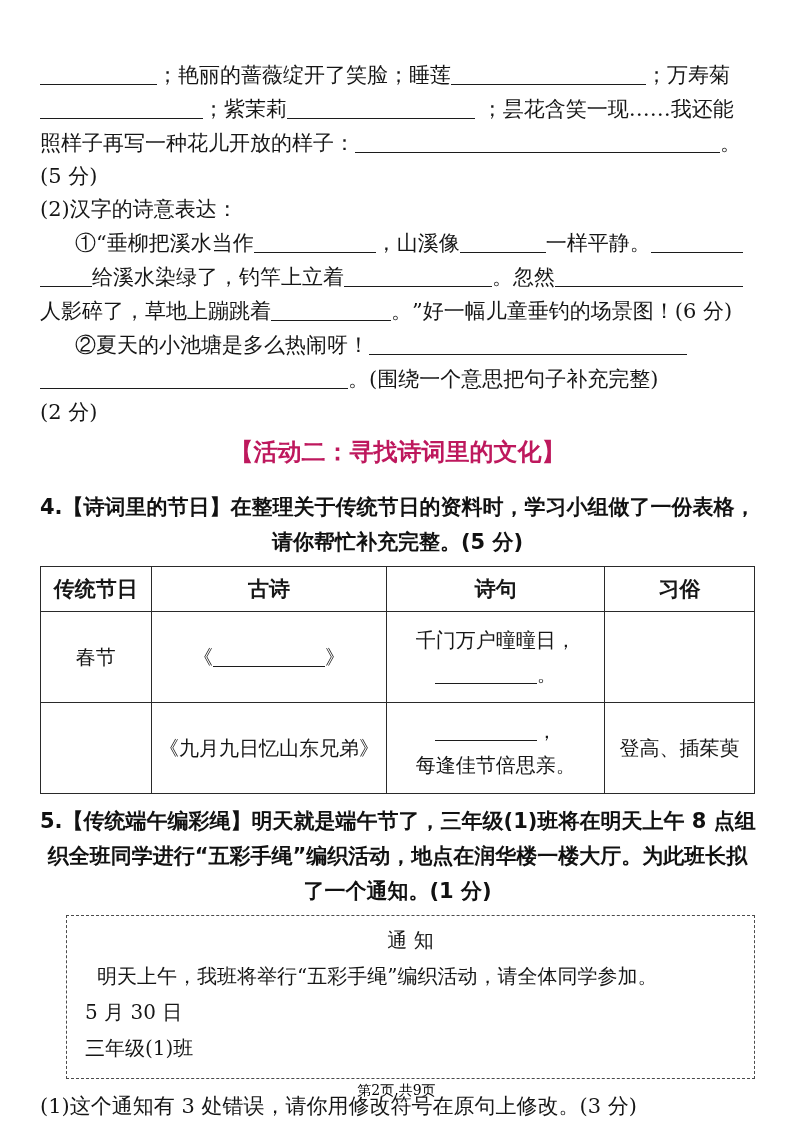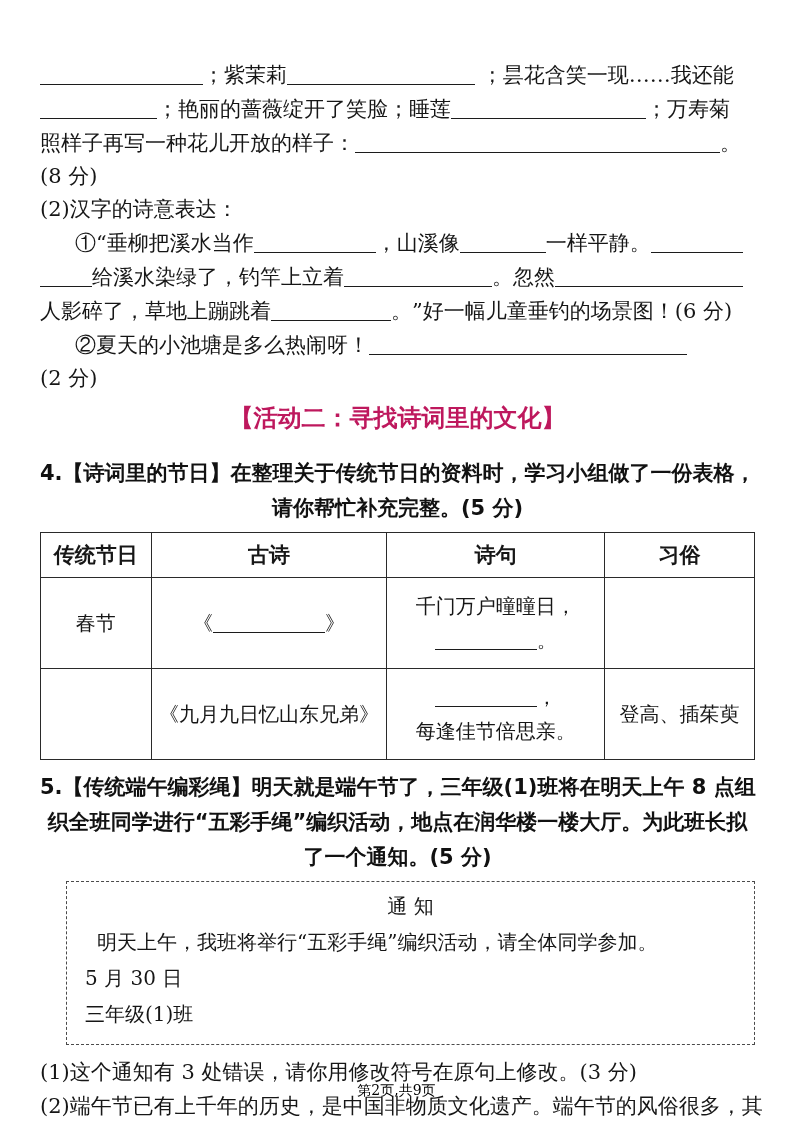--- a/index.html
+++ b/index.html
@@ -62,32 +62,33 @@
     position:absolute;left:0;bottom:22px;width:100%;
     text-align:center;font-size:14px;color:#000000;
   }
 </style>
 </head>
 <body>
 
 <div class="page">
 
   <section>
+    <div class="ln"><span class="blank" style="width: 117px;"></span>；艳丽的蔷薇绽开了笑脸；睡莲<span class="blank" style="width: 195px;"></span>；万寿菊</div>
     <div class="ln"><span class="blank" style="width: 163px;"></span>；紫茉莉<span class="blank" style="width: 188px;"></span> ；昙花含笑一现……我还能</div>
-    <div class="ln"><span class="blank" style="width: 117px;"></span>；艳丽的蔷薇绽开了笑脸；睡莲<span class="blank" style="width: 195px;"></span>；万寿菊</div>
     <div class="ln">照样子再写一种花儿开放的样子：<span class="blank" style="width: 365px;"></span>。</div>
-    <div class="ln score-line">(8 分)</div>
+    <div class="ln score-line">(5 分)</div>
   </section>
 
   <section>
     <div class="ln">(2)汉字的诗意表达：</div>
     <div class="ln indent1">①“垂柳把溪水当作<span class="blank" style="width: 122px;"></span>，山溪像<span class="blank" style="width: 86px;"></span>一样平静。<span class="blank" style="width: 92px;"></span></div>
     <div class="ln"><span class="blank" style="width: 52px;"></span>给溪水染绿了，钓竿上立着<span class="blank" style="width: 148px;"></span>。忽然<span class="blank" style="width: 188px;"></span></div>
     <div class="ln">人影碎了，草地上蹦跳着<span class="blank" style="width: 120px;"></span>。”好一幅儿童垂钓的场景图！(6 分)</div>
     <div class="ln indent1">②夏天的小池塘是多么热闹呀！<span class="blank" style="width: 318px;"></span></div>
+    <div class="ln"><span class="blank" style="width: 308px;"></span>。(围绕一个意思把句子补充完整)</div>
     <div class="ln score-line">(2 分)</div>
   </section>
 
   <h2 class="activity-heading">【活动二：寻找诗词里的文化】</h2>
 
   <section>
     <div class="stem">4.【诗词里的节日】在整理关于传统节日的资料时，学习小组做了一份表格，</div>
     <div class="stem">请你帮忙补充完整。(5 分)</div>
 
     <table class="festival-table">
@@ -124,21 +125,21 @@
           </td>
           <td class="cell-tall">登高、插茱萸</td>
         </tr>
       </tbody>
     </table>
   </section>
 
   <section>
     <div class="stem">5.【传统端午编彩绳】明天就是端午节了，三年级(1)班将在明天上午 8 点组</div>
     <div class="stem">织全班同学进行“五彩手绳”编织活动，地点在润华楼一楼大厅。为此班长拟</div>
-    <div class="stem">了一个通知。(5 分)</div>
+    <div class="stem">了一个通知。(1 分)</div>
 
     <div class="notice-box">
       <div class="notice-title">通  知</div>
       <div class="notice-body">明天上午，我班将举行“五彩手绳”编织活动，请全体同学参加。</div>
       <div class="notice-date">5 月 30 日</div>
       <div class="notice-signer">三年级(1)班</div>
     </div>
 
     <div class="ln">(1)这个通知有 3 处错误，请你用修改符号在原句上修改。(3 分)</div>
     <div class="ln">(2)端午节已有上千年的历史，是中国非物质文化遗产。端午节的风俗很多，其</div>

